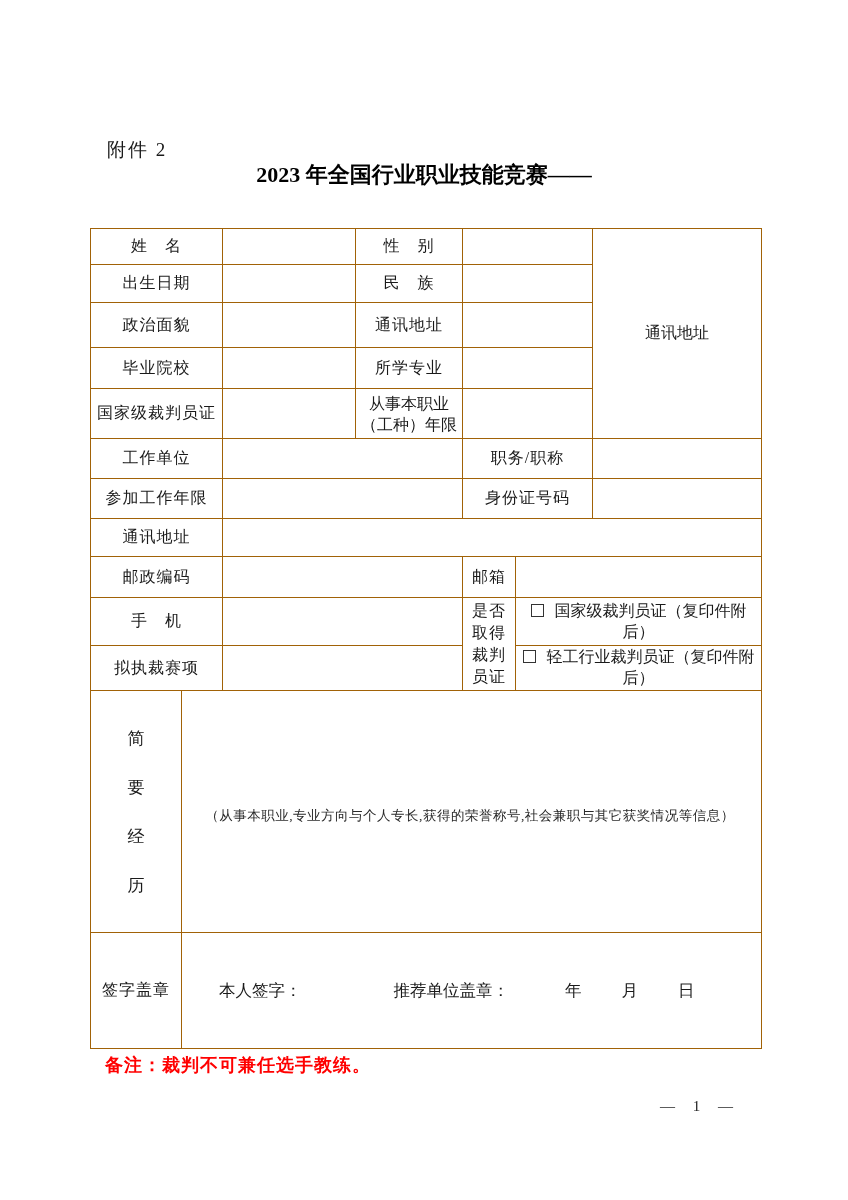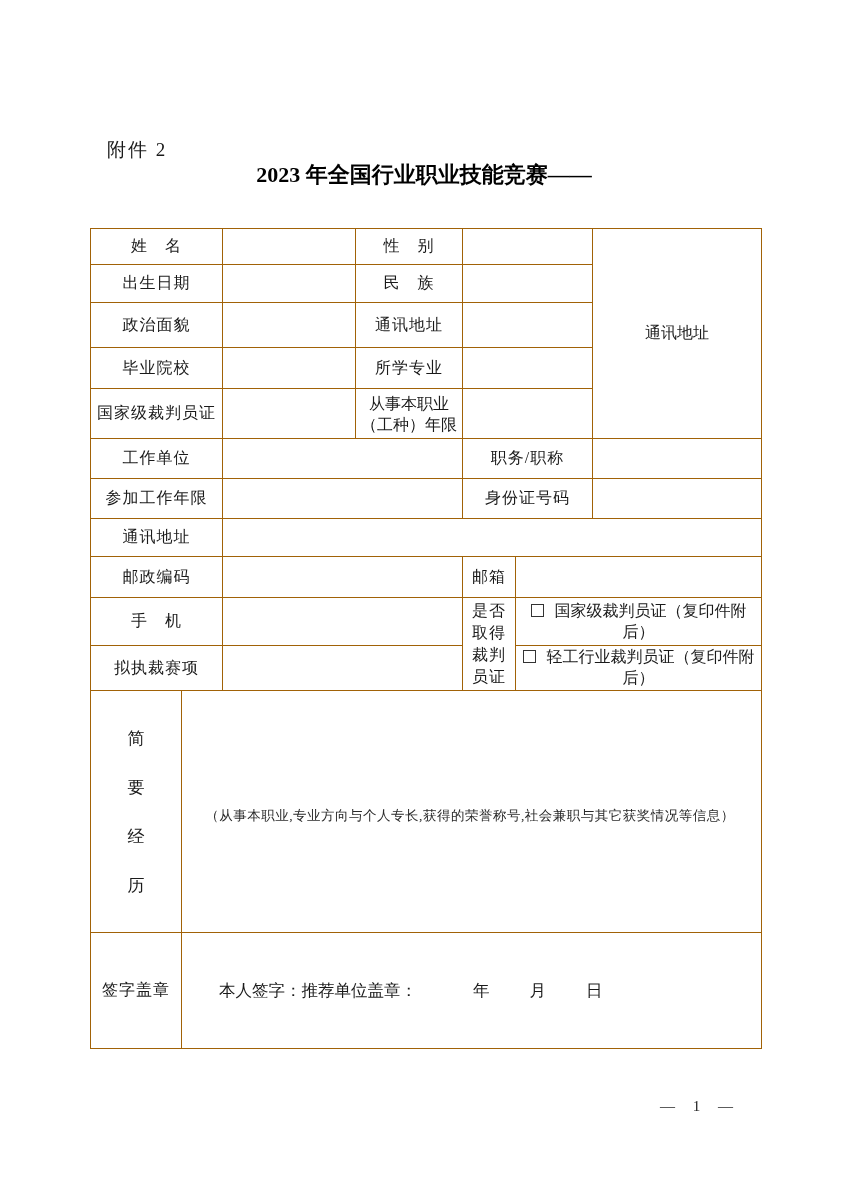--- a/index.html
+++ b/index.html
@@ -98,21 +98,21 @@
     color: #2a2a2a;
     letter-spacing: 0.5px;
   }
   td.sign-content { text-align: left; }
   .sign-row {
     display: flex;
     align-items: center;
     font-size: 16.5px;
   }
   .sign-self { margin-left: 37px; }
-  .sign-unit { }
+  .sign-unit { margin-left: 92px; }
   .sign-year { margin-left: 56px; }
   .sign-month { margin-left: 40px; }
   .sign-day { margin-left: 40px; }
 
   .remark {
     position: absolute;
     left: 105px;
     top: 1053px;
     font-size: 18px;
     font-weight: bold;
@@ -256,15 +256,16 @@
           <span class="sign-unit">推荐单位盖章：</span>
           <span class="sign-year">年</span>
           <span class="sign-month">月</span>
           <span class="sign-day">日</span>
         </div>
       </td>
     </tr>
   </tbody>
     </table>
 
+  <div class="remark" style="color:#ff0000">备注：裁判不可兼任选手教练。</div>
   <div class="footer-page">— 1 —</div>
 
 </div>
 
 </body></html>

